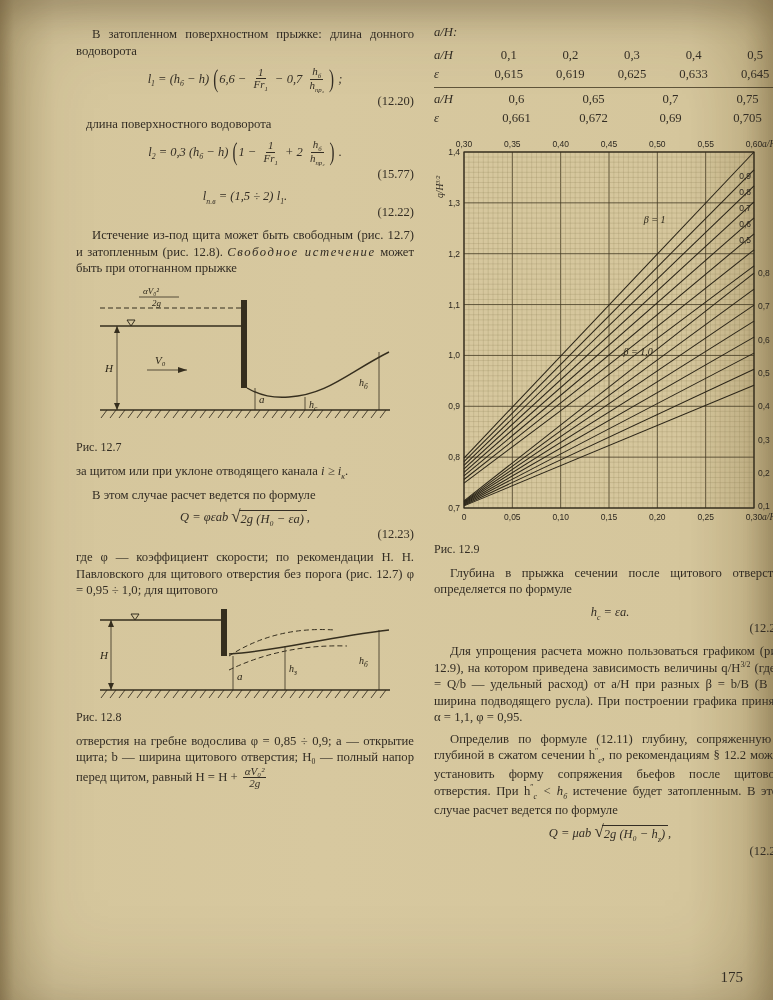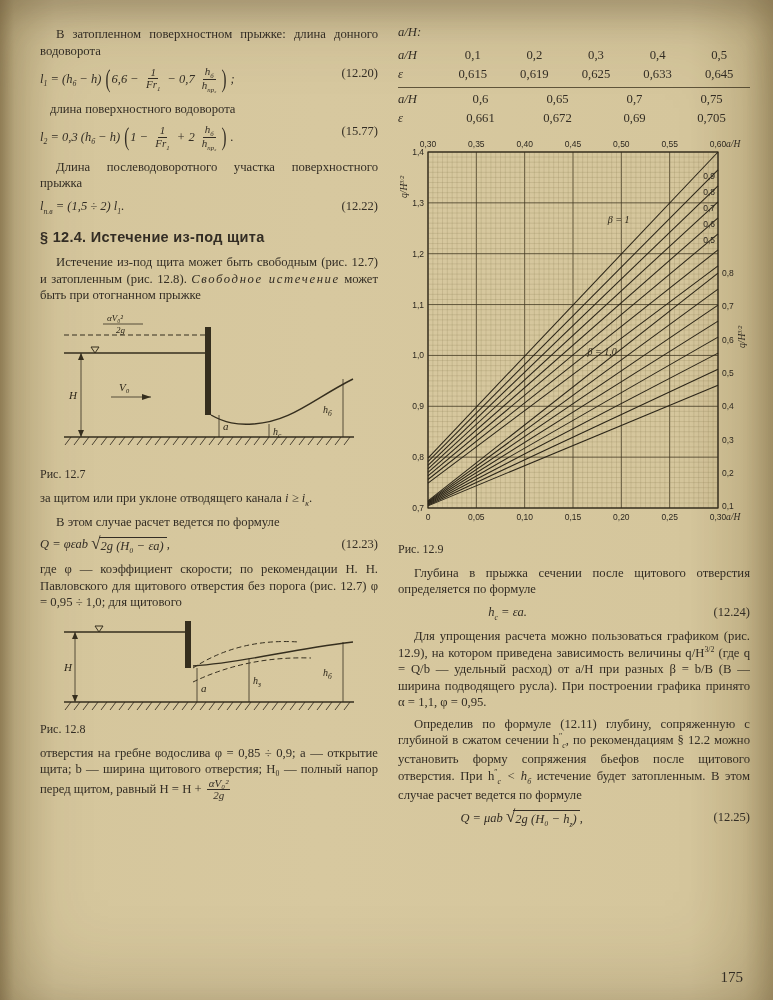--- a/index.html
+++ b/index.html
@@ -1,30 +1,30 @@
 <!DOCTYPE html>
 <html lang="ru"><head>
 <meta charset="utf-8">
 <style>
   html,body{margin:0;padding:0;background:#6e5d41;}
   .page{position:relative;width:773px;height:1000px;overflow:hidden;color:#332d24;
     background:linear-gradient(90deg,#a8966b 0px,#c6b68a 14px,#d5c69c 55px,#d7c89f 320px,#d5c69c 690px,#ccbc90 745px,#bcab7e 773px);
     box-shadow:inset 0 0 90px rgba(70,50,20,.28), inset 0 14px 30px rgba(60,42,16,.22);
     font-family:"Liberation Serif","DejaVu Serif",serif;}
-  .col{position:absolute;}
+  .col{position:absolute;margin-left:36px;}
   .left{left:40px;top:26px;width:338px;}
   .right{left:398px;top:24px;width:352px;}
   p{margin:0 0 5px;font-size:12.7px;line-height:1.3;text-align:justify;hyphens:auto;}
   .ind{text-indent:16px;}
   .emph{letter-spacing:1.6px;font-style:italic;}
   .sec{font-family:"Liberation Sans","DejaVu Sans",sans-serif;font-weight:700;font-size:14.5px;margin:14px 0 9px;letter-spacing:.3px;}
   sub{font-size:.62em;}
   sup{font-size:.62em;}
   
-  .eq{display:flex;margin:7px 0;font-size:12.5px;}
+  .eq{display:flex;align-items:center;margin:7px 0;font-size:12.5px;flex-direction:column;}
   .eq .mathwrap{display:inline-block;}
   .eq i, .mathwrap i{font-style:italic;}
   .eq .no{margin-left:auto;font-style:normal;white-space:nowrap;padding-left:6px;}
   .frac{display:inline-flex;flex-direction:column;align-items:center;vertical-align:middle;font-size:11px;line-height:1.05;margin:0 2px;}
   .frac .fn{border-bottom:1px solid #332d24;padding:0 2px;}
   .frac .fd{padding:0 2px;}
   .bigp{display:inline-block;transform:scaleY(1.7);font-size:15px;vertical-align:middle;margin:0 1px;}
   .sqrt{display:inline-flex;align-items:flex-start;vertical-align:middle;}
   .sqrt .sign{font-size:17px;line-height:1;margin:-2px -2px 0 0;}
   .sqrt .radicand{border-top:1.2px solid #332d24;padding:1px 3px 0 2px;}
@@ -80,28 +80,26 @@
       <span class="mathwrap"><i>l</i><sub><i>2</i></sub><i> = 0,3 (h</i><sub><i>б</i></sub><i> − h) </i><span class="bigp">(</span><i>1 − </i><span class="frac">
             <span class="fn"><i>1</i></span>
             <span class="fd"><i>Fr</i><sub><i>1</i></sub></span>
           </span><i> + 2 </i><span class="frac">
             <span class="fn"><i>h</i><sub><i>б</i></sub></span>
             <span class="fd"><i>h</i><sub><i>пр₂</i></sub></span>
           </span><span class="bigp">)</span><i> .</i></span>
       <span class="no">(15.77)</span>
     </div>
 
-    <p class="ind">Длина послеводоворотного участка поверхностного прыжка</p>
 
     <div class="eq">
       <span class="mathwrap"><i>l</i><sub><i>п.в</i></sub><i> = (1,5 ÷ 2) l</i><sub><i>1</i></sub><i>.</i></span>
       <span class="no">(12.22)</span>
     </div>
 
-    <div class="sec">§ 12.4. Истечение из-под щита</div>
 
     <p class="ind"><span>Истечение из-под щита может быть свободным (рис. 12.7) и затопленным (рис. 12.8). </span><span class="emph">Свободное истечение</span><span> может быть при отогнанном прыжке</span></p>
 
     <div class="figwrap">
       <svg id="f127" width="300" height="152" viewBox="0 0 300 152">
         <g id="h127">
             <line x1="12" y1="128" x2="6" y2="136" stroke="#3a3224" stroke-width="0.9"></line>
             <line x1="21" y1="128" x2="15" y2="136" stroke="#3a3224" stroke-width="0.9"></line>
             <line x1="30" y1="128" x2="24" y2="136" stroke="#3a3224" stroke-width="0.9"></line>
             <line x1="39" y1="128" x2="33" y2="136" stroke="#3a3224" stroke-width="0.9"></line>

